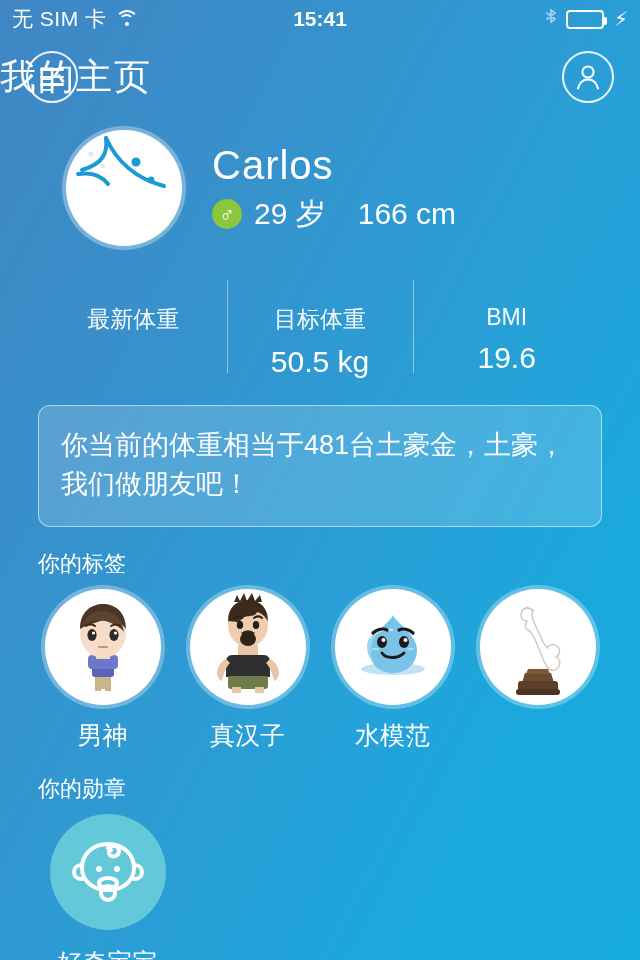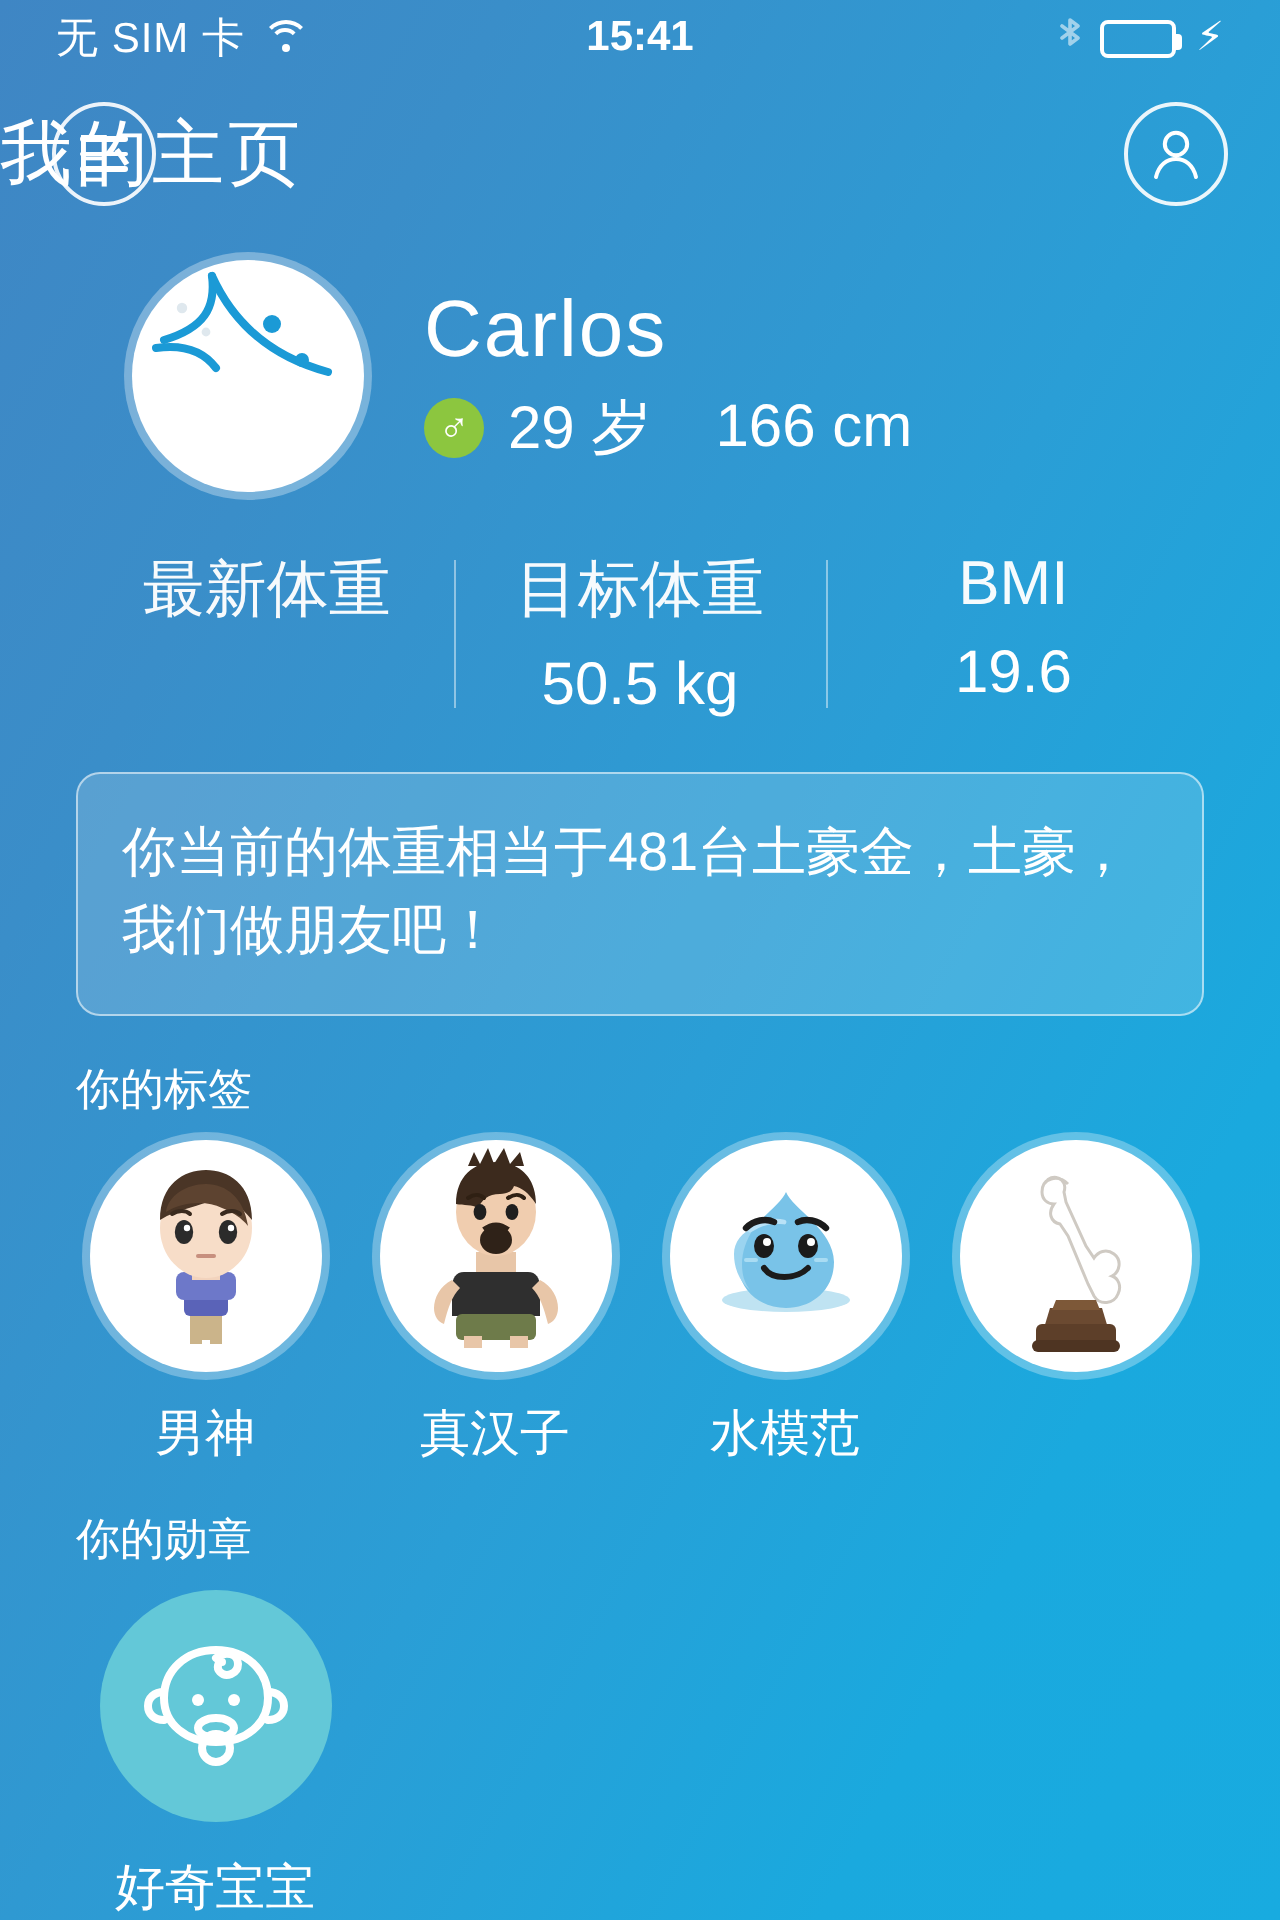--- a/index.html
+++ b/index.html
@@ -10,21 +10,21 @@
     color:#fff;
     overflow:hidden;
     position:relative;
   }
 
   
   .statusbar {
     height:38px;
     display:flex;
     align-items:center;
-    padding:0 28px;
+    padding:0 12px;
     font-size:21px;
     position:relative;
   }
   .sb-left { display:flex; align-items:center; gap:8px; }
   .sb-carrier { font-size:21px; letter-spacing:0.5px; white-space:nowrap; }
   .wifi { width:24px; height:18px; position:relative; display:inline-block; }
   .wifi i { position:absolute; border:2.5px solid #fff; border-bottom-color:transparent;
             border-left-color:transparent; border-right-color:transparent; border-radius:50%; }
   .wifi i:nth-child(1){ width:24px; height:24px; left:0; top:0; }
   .wifi i:nth-child(2){ width:15px; height:15px; left:4.5px; top:4px; }
@@ -64,21 +64,21 @@
   .pmeta { display:flex; align-items:center; gap:12px; margin-top:6px; font-size:30px; font-weight:300; }
   .gender { width:30px; height:30px; border-radius:50%; background:#8cc63f;
             display:flex; align-items:center; justify-content:center; font-size:21px; line-height:1; flex:none; }
   .pmeta .sep { width:8px; }
 
   
   .stats { display:flex; margin:28px 40px 0 40px; }
   .stat { flex:1; text-align:center; position:relative; }
   .stat + .stat::before { content:""; position:absolute; left:0; top:6px; bottom:6px;
                           width:1px; background:rgba(255,255,255,.45); }
-  .stat-label { font-size:31px; font-weight:300; opacity:.96; }
+  .stat-label { font-size:23px; font-weight:300; opacity:.96;margin-top:30px; }
   .stat-value { font-size:30px; font-weight:300; margin-top:10px; }
 
   
   .msgcard {
     margin:26px 38px 0 38px;
     border:1px solid rgba(255,255,255,.55);
     background:rgba(255,255,255,.16);
     border-radius:12px;
     padding:20px 22px 22px 22px;
     font-size:27px;

